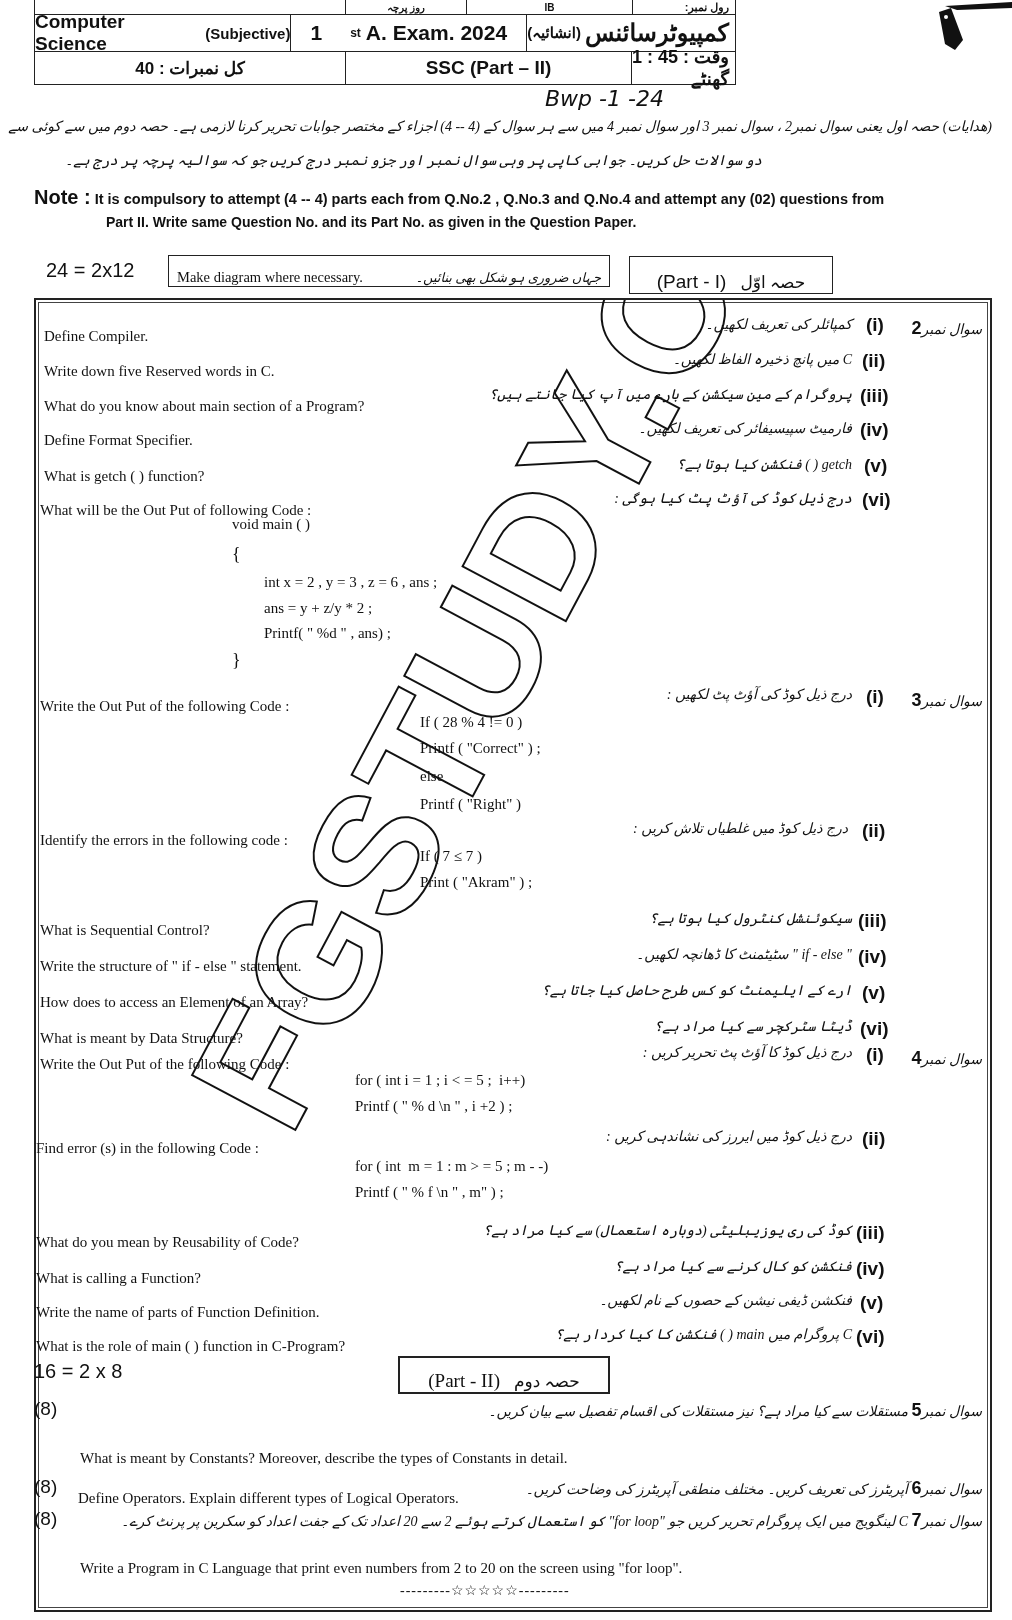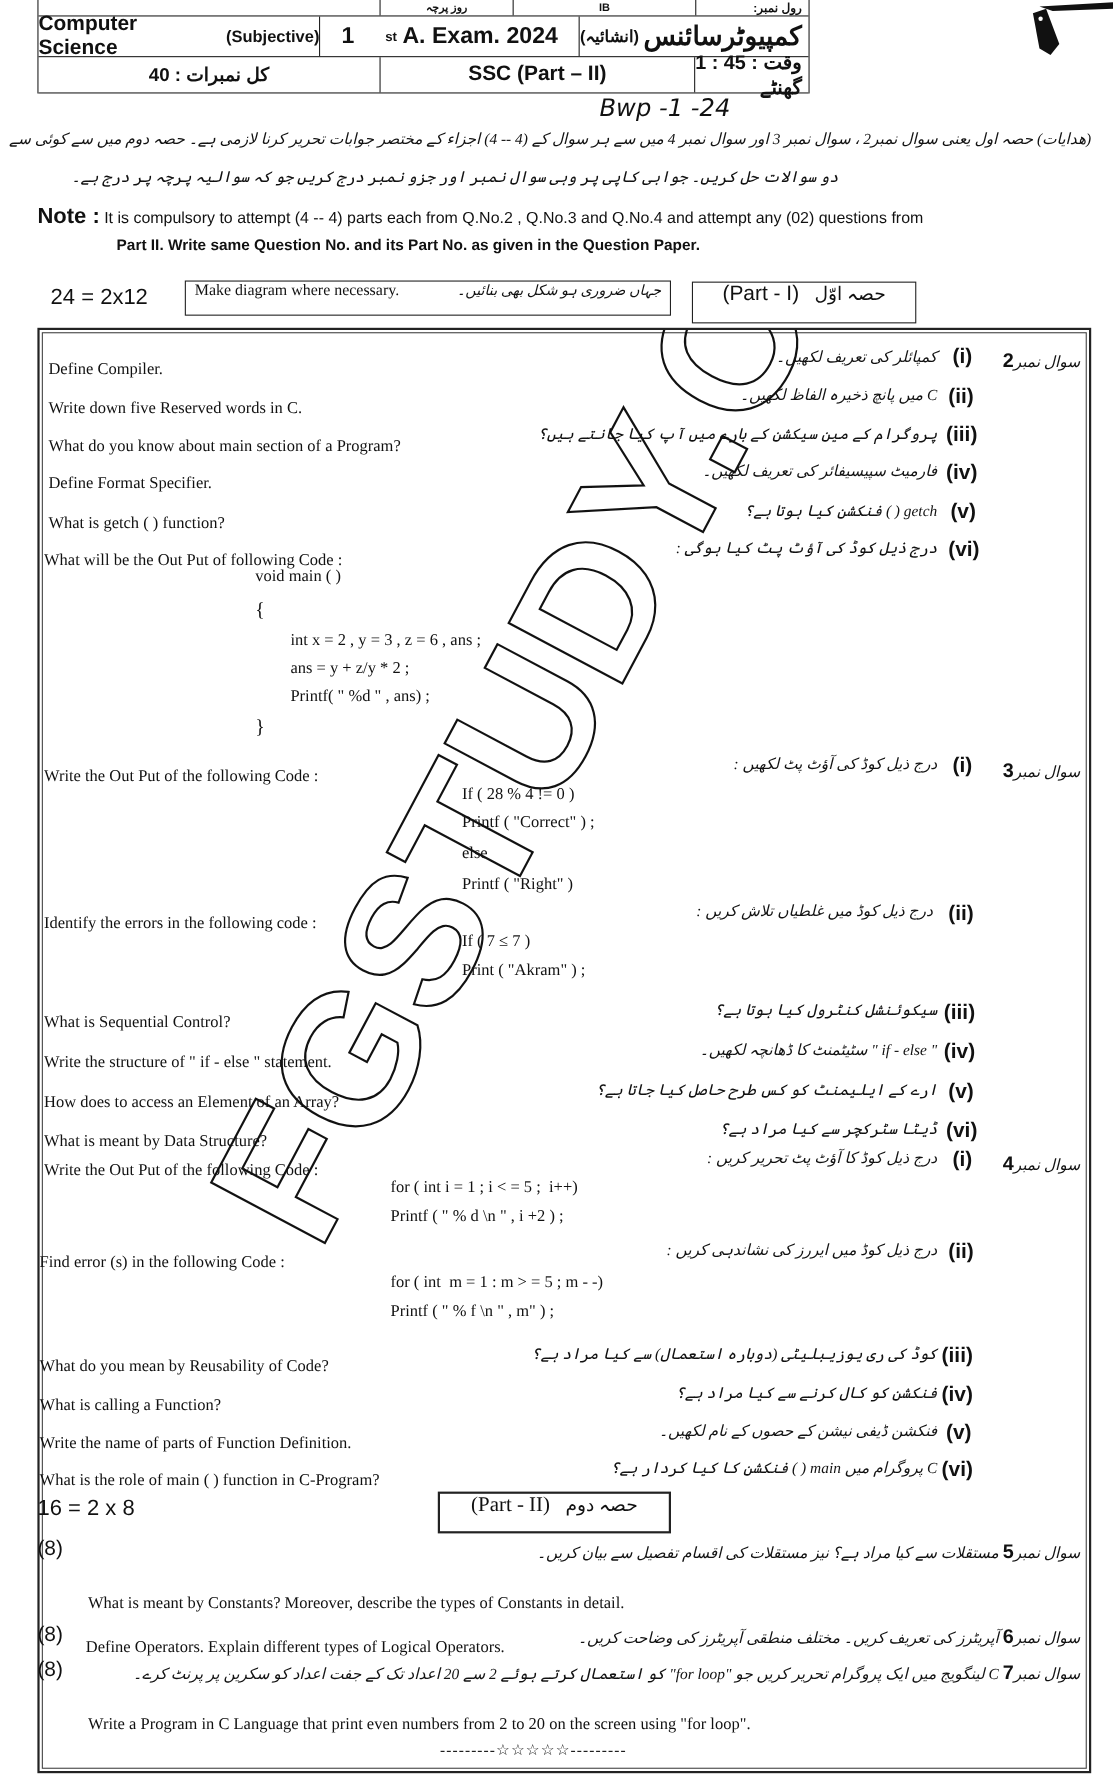--- a/index.html
+++ b/index.html
@@ -22,21 +22,21 @@
   .main-box { position:absolute; left:34px; top:298px; width:954px; height:1310px;
               border:2px solid #222; outline:1px solid #444; outline-offset:-5px; }
 
   .q-en { position:absolute; left:44px; font-size:15px; white-space:nowrap;margin-top:12px; }
   .q-ur { position:absolute; direction:rtl; font-size:14px; white-space:nowrap; font-style:italic; }
   .q-num { position:absolute; font-family:"Liberation Sans", sans-serif; font-weight:bold; font-size:19px; }
   .q-label { position:absolute; direction:rtl; font-size:14px; white-space:nowrap; font-style:italic; }
   .q-label b { font-family:"Liberation Sans", sans-serif; font-style:normal; font-size:18px; }
   .code { position:absolute; font-size:15px; white-space:pre; }
 
-  .box { position:absolute; border:1.5px solid #222; display:flex; align-items:flex-start; }
+  .box { position:absolute; border:1.5px solid #222; display:flex; align-items:flex-end; }
   .watermark { position:absolute; left:150px; top:300px; width:700px; height:900px; pointer-events:none; }
 </style>
 </head>
 <body>
 
 <div class="hdr">
   <div class="hrow" style="height:14px;">
     <div class="hcell" style="width:310px;"></div>
     <div class="hcell" style="width:120px;font-size:10px;">روز پرچہ</div>
     <div class="hcell" style="width:165px;font-size:10px;">IB</div>
@@ -68,21 +68,21 @@
   <path d="M10 6 L77 2 L77 8 L22 10 Z" fill="#111"></path>
   <path d="M4 12 L16 8 L28 40 L20 50 L10 44 Z" fill="#111"></path>
   <circle cx="11" cy="17" r="2" fill="#fff"></circle>
 </svg>
 
 <div class="abs" style="left:545px;top:86px;font-size:22px;font-style:italic;font-family:'DejaVu Sans',sans-serif;font-weight:200;">Bwp -1 -24</div>
 
 <div class="abs rtl" style="right:20px;top:118px;width:980px;font-size:14px;font-style:italic;white-space:nowrap;">(ھدایات) حصہ اول یعنی سوال نمبر2 ، سوال نمبر 3 اور سوال نمبر 4 میں سے ہر سوال کے (4 -- 4) اجزاء کے مختصر جوابات تحریر کرنا لازمی ہے۔ حصہ دوم میں سے کوئی سے</div>
 <div class="abs rtl" style="right:250px;top:152px;font-size:14px;font-style:italic;white-space:nowrap;">دو سوالات حل کریں۔ جوابی کاپی پر وہی سوال نمبر اور جزو نمبر درج کریں جو کہ سوالیہ پرچہ پر درج ہے۔</div>
 <div class="abs sans" style="left:34px;top:186px;font-size:14px;white-space:nowrap;font-weight:bold;">
-  <span style="font-size:20px;">Note :</span><span style="font-weight:normal;font-size:14.5px;"> It is compulsory to attempt (4 -- 4) parts each from Q.No.2 , Q.No.3 and Q.No.4 and attempt any (02) questions from</span>
+  <span style="font-size:20px;">Note :</span><span style="font-weight:bold;font-size:14.5px;"> It is compulsory to attempt (4 -- 4) parts each from Q.No.2 , Q.No.3 and Q.No.4 and attempt any (02) questions from</span>
 </div>
 <div class="abs sans" style="left:106px;top:214px;font-size:14px;white-space:nowrap;font-weight:bold;">Part II. Write same Question No. and its Part No. as given in the Question Paper.</div>
 
 <div class="abs sans bold" style="left:46px;top:259px;font-size:20px;">24 = 2x12</div>
 <div class="box" style="left:168px;top:255px;width:440px;height:30px;">
   <span style="font-size:14.5px;margin-left:8px;">Make diagram where necessary.</span>
   <span class="rtl" style="font-size:13px;font-style:italic;margin-left:auto;margin-right:8px;">جہاں ضروری ہو شکل بھی بنائیں۔</span>
 </div>
 <div class="box" style="left:629px;top:256px;width:202px;height:36px;justify-content:center;gap:14px;">
   <span class="sans bold" style="font-size:19px;">(Part - I)</span>

